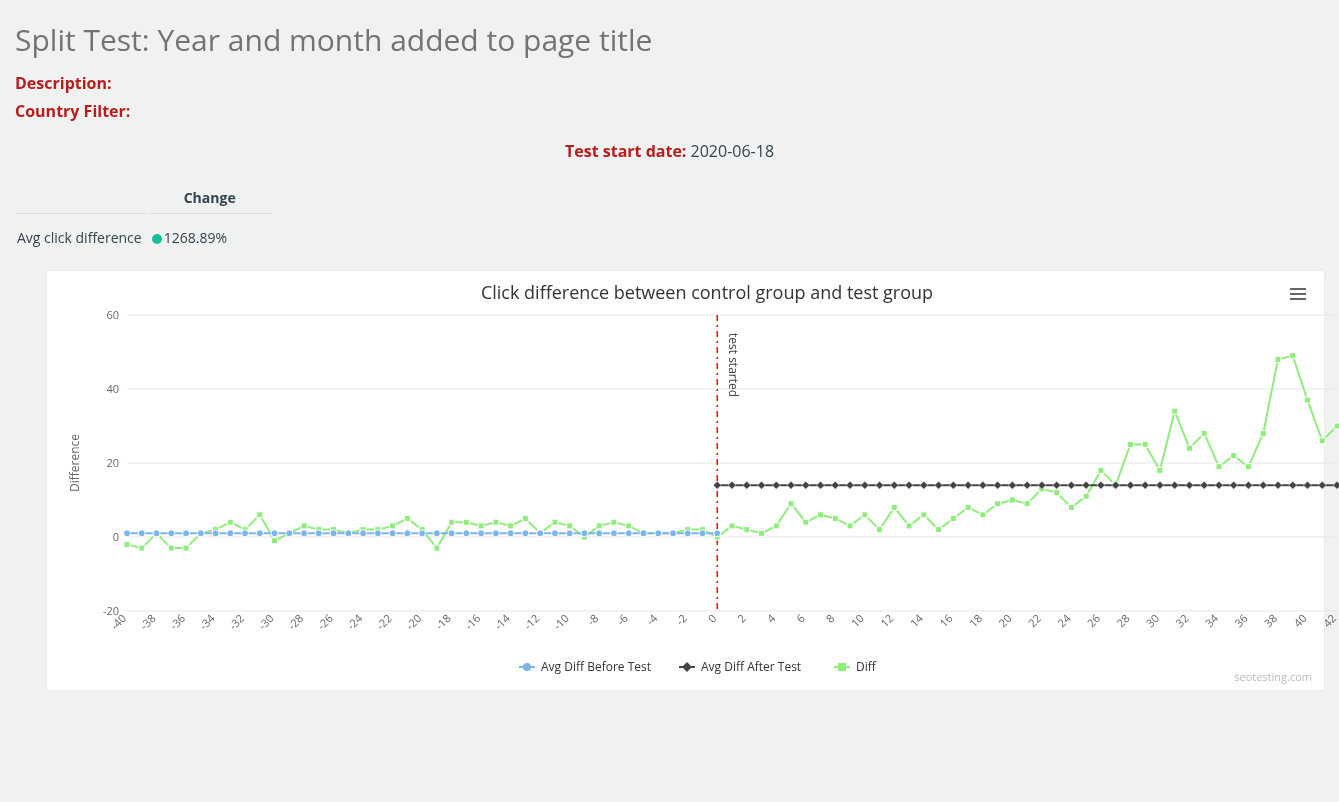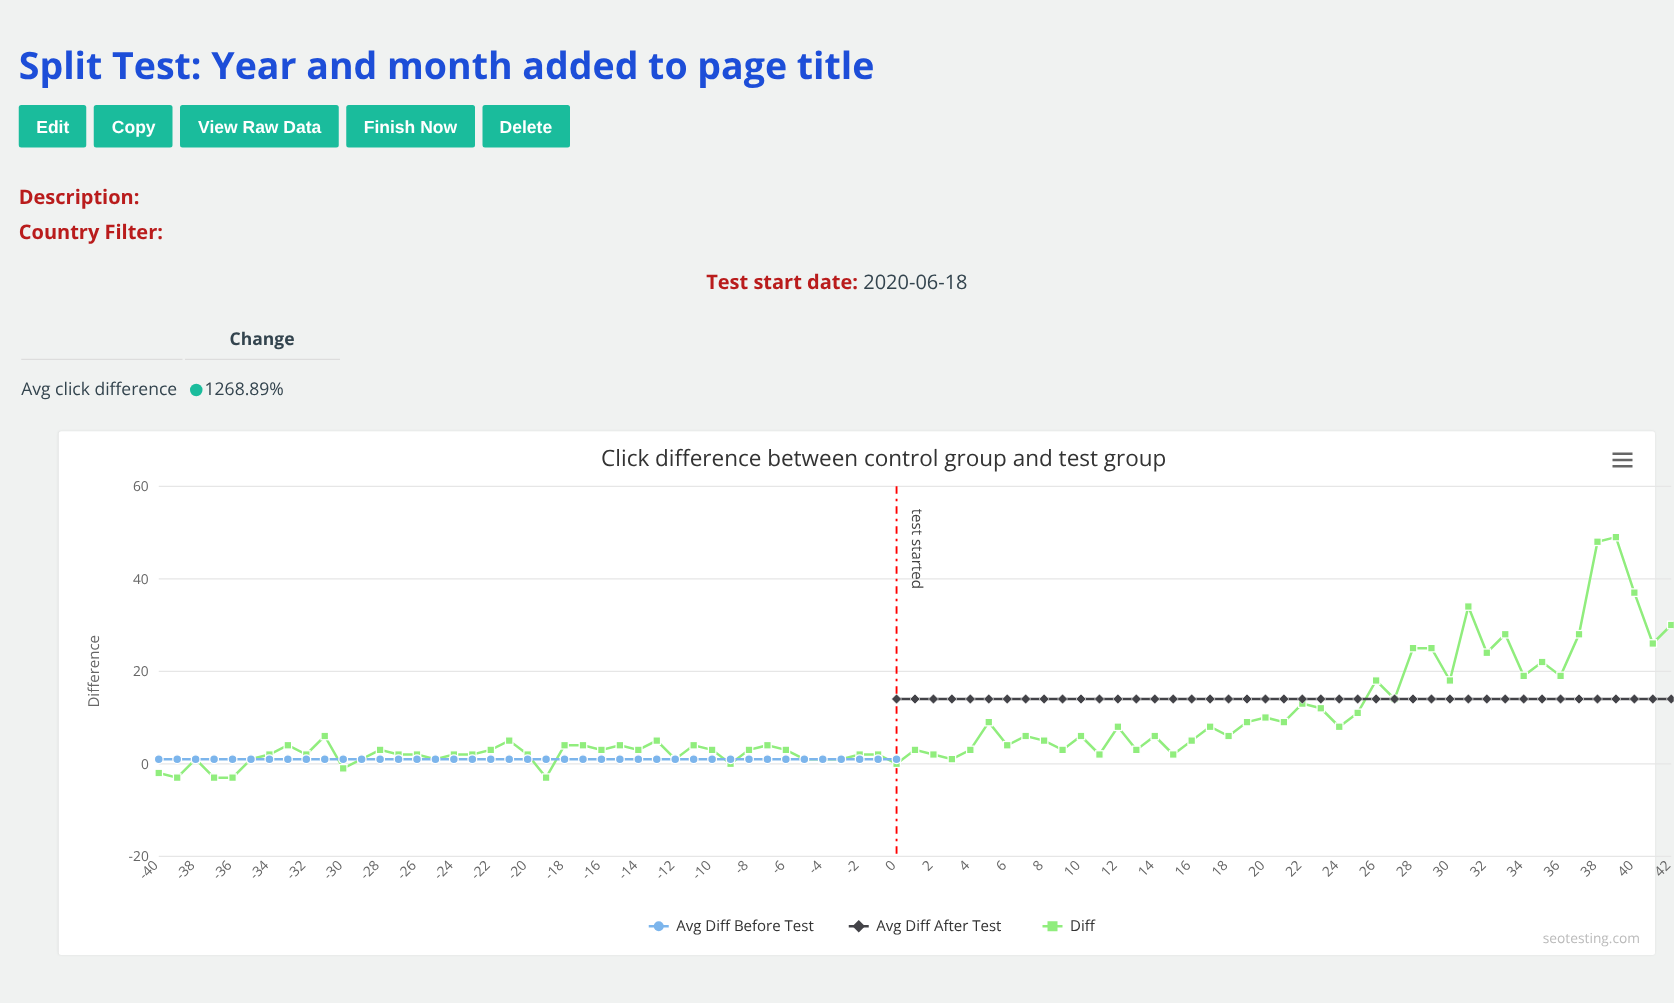--- a/index.html
+++ b/index.html
@@ -1,17 +1,17 @@
 <!DOCTYPE html>
 <html><head>
 <meta charset="utf-8">
 <style>
   html,body{margin:0;padding:0;background:#f0f2f1;font-family:"Segoe UI","Open Sans",Helvetica,Arial,sans-serif;color:#33444e;}
   .page{padding:15px;}
-  h1{font-weight:700;color:#1d4ed8;font-size:30px;margin:16px 0 12px 0;}
+  h1{font-weight:400;color:#737373;font-size:30px;margin:4px 0 12px 0;}
   .btn-row{display:flex;gap:6px;margin-bottom:28px;}
   .btn{background:#1abc9c;color:#fff;border:none;padding:9px 14px;font-size:14px;font-weight:600;border-radius:2px;cursor:pointer;}
   .meta{margin-bottom:18px;}
   .meta-label{font-weight:700;color:#b91c1c;font-size:16px;}
   .meta-text{font-size:14px;color:#33444e;margin:4px 0 10px 0;}
   .meta-row{font-size:16px;color:#33444e;margin-bottom:6px;}
   .change-table{font-size:14px;margin:10px 0 18px 0;}
   .change-table th{font-weight:700;text-align:right;padding:6px 36px;border-bottom:1px solid #ddd;}
   .change-table td{padding:12px 4px 4px 0;}
   .dot{display:inline-block;width:10px;height:10px;border-radius:50%;background:#1abc9c;margin:0 2px 0 4px;vertical-align:middle;}
@@ -23,27 +23,20 @@
   .legend text{font-size:12px;fill:#333;}
   .watermark{position:absolute;right:12px;bottom:6px;font-size:11px;color:#bbb;}
   .annot{font-size:12px;fill:#444;}
 </style>
 </head>
 <body>
 
 <div class="page">
   <h1>Split Test: Year and month added to page title</h1>
 
-  <div class="btn-row">
-    <button class="btn">Edit</button>
-    <button class="btn">Copy</button>
-    <button class="btn">View Raw Data</button>
-    <button class="btn">Finish Now</button>
-    <button class="btn">Delete</button>
-  </div>
 
   <div class="meta">
     <div class="meta-row"><span class="meta-label">Description:</span></div>
     <div class="meta-row"><span class="meta-label">Country Filter:</span> <span></span></div>
     <div class="meta-row" style="margin-top:18px;text-align:center;"><span class="meta-label">Test start date:</span> <span style="font-weight:400;">2020-06-18</span></div>
   </div>
 
   <table class="change-table">
     <thead>
         <tr>

